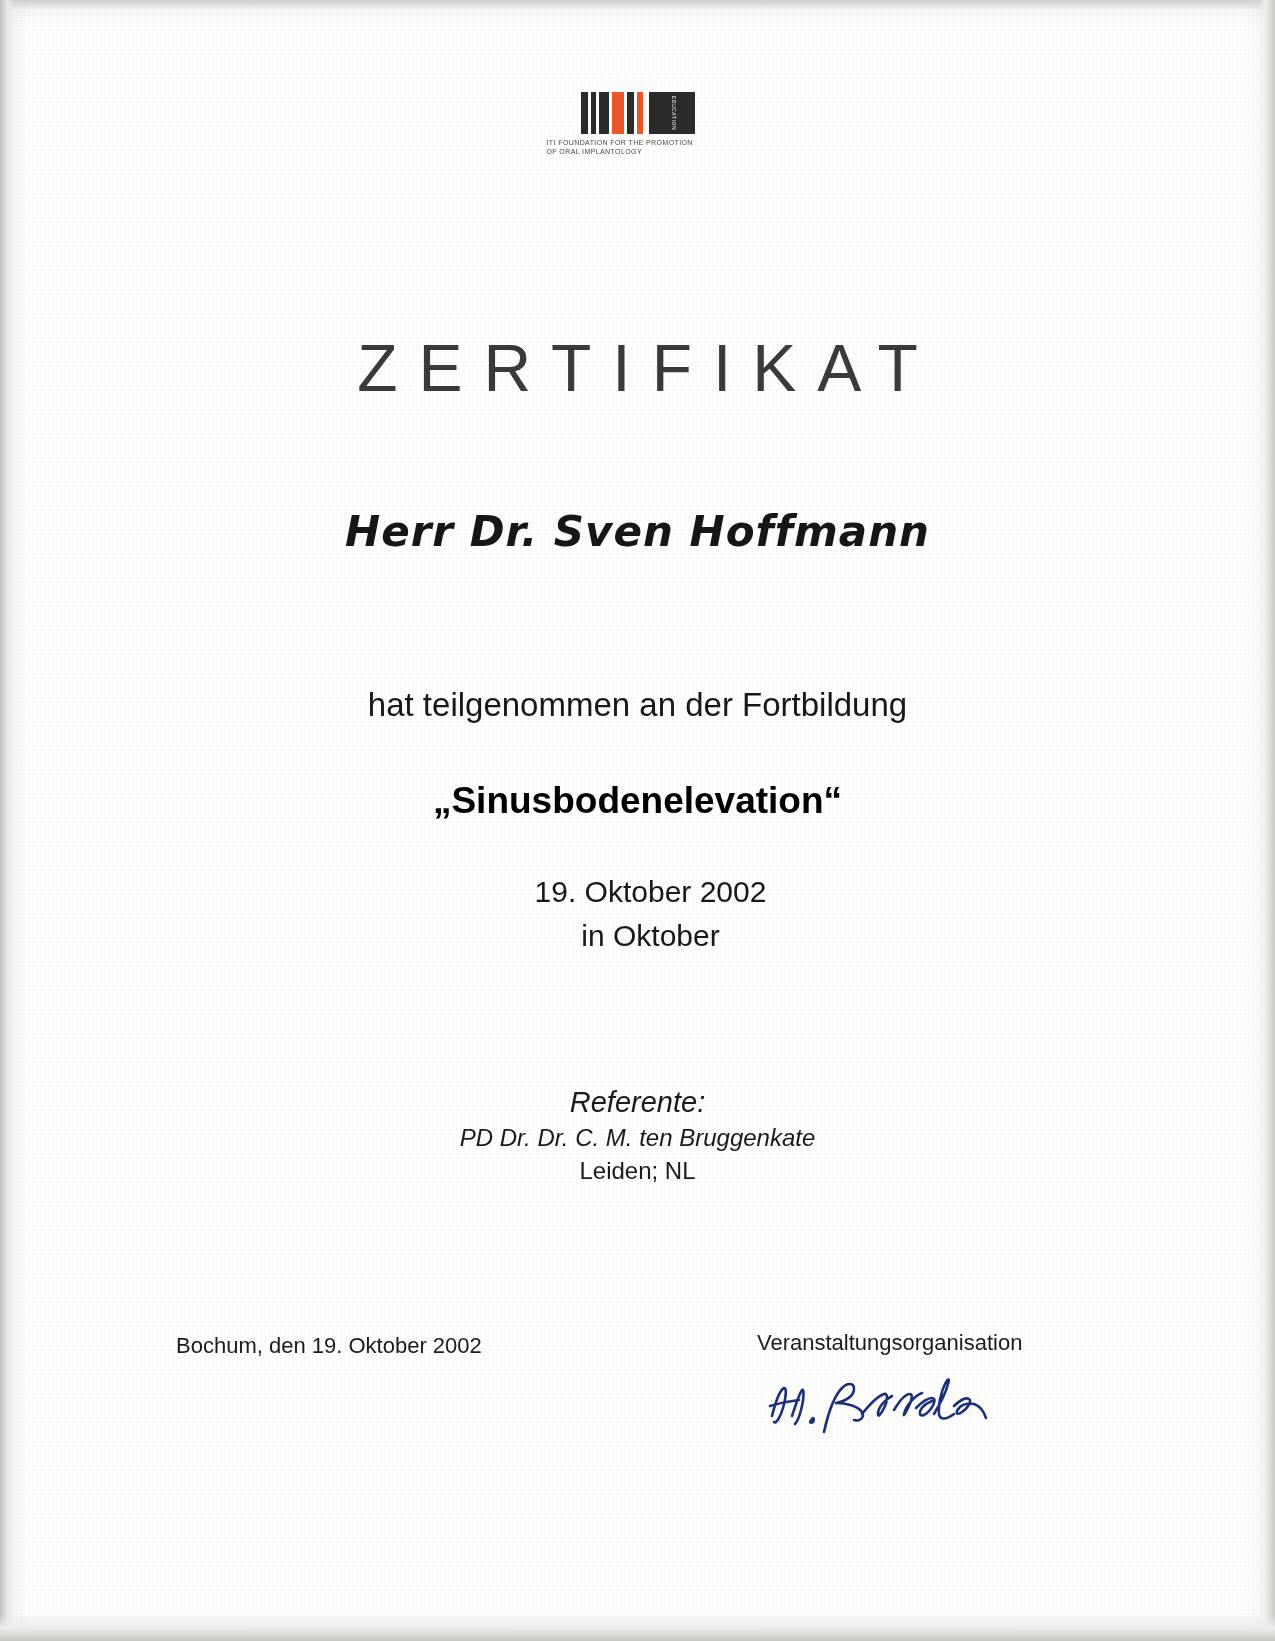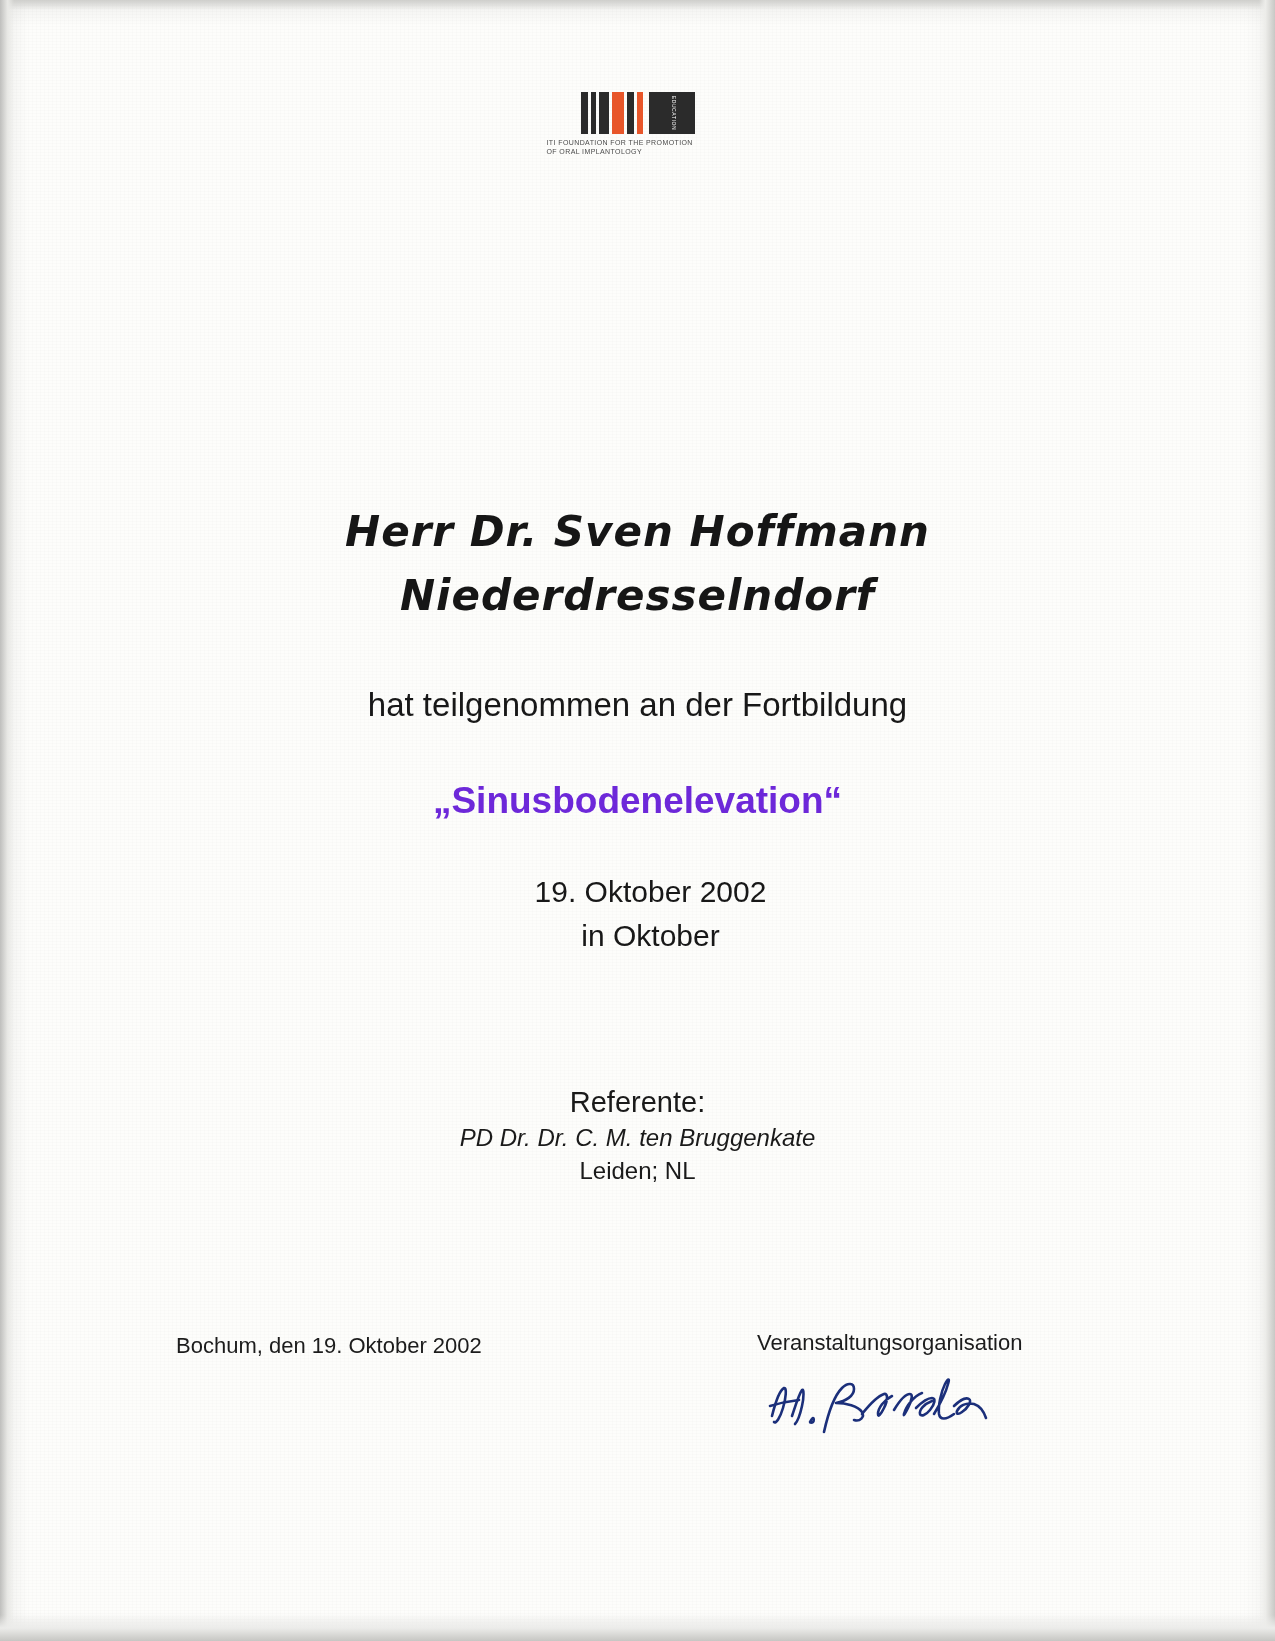--- a/index.html
+++ b/index.html
@@ -148,21 +148,21 @@
     color: #181818;
   }
   .course {
     position: absolute;
     top: 780px;
     left: 0;
     width: 100%;
     text-align: center;
     font-size: 37px;
     font-weight: bold;
-    color: #6d28d9;
+    color: #000000;
   }
   .when {
     position: absolute;
     top: 870px;
     left: 13px;
     width: 100%;
     text-align: center;
     font-size: 30px;
     line-height: 44px;
     color: #181818;
@@ -173,20 +173,21 @@
     position: absolute;
     top: 1083px;
     left: 0;
     width: 100%;
     text-align: center;
     color: #1a1a1a;
   }
   .speakers .heading {
     font-size: 29px;
     line-height: 38px;
+    font-style: italic;
   }
   .speakers .name {
     font-size: 24px;
     line-height: 33px;
     font-style: italic;
   }
   .speakers .place {
     font-size: 24px;
     line-height: 33px;
   }
@@ -237,24 +238,24 @@
       <span class="logo-box">
         <span class="logo-box-text">EDUCATION</span>
       </span>
     </div>
     <div class="logo-caption">
       <div>ITI FOUNDATION FOR THE PROMOTION</div>
       <div>OF ORAL IMPLANTOLOGY</div>
     </div>
   </div>
 
+  <div class="title">ZERTIFIKAT</div>
 
   <div class="recipient">
     <div class="line">Herr Dr. Sven Hoffmann</div>
-    <div class="line">Niederdresselndorf</div>
   </div>
 
   <div class="subtitle">hat teilgenommen an der Fortbildung</div>
 
   <div class="course">„Sinusbodenelevation“</div>
 
   <div class="when">
     <div>19. Oktober 2002</div>
     <div>in Oktober</div>
   </div>

